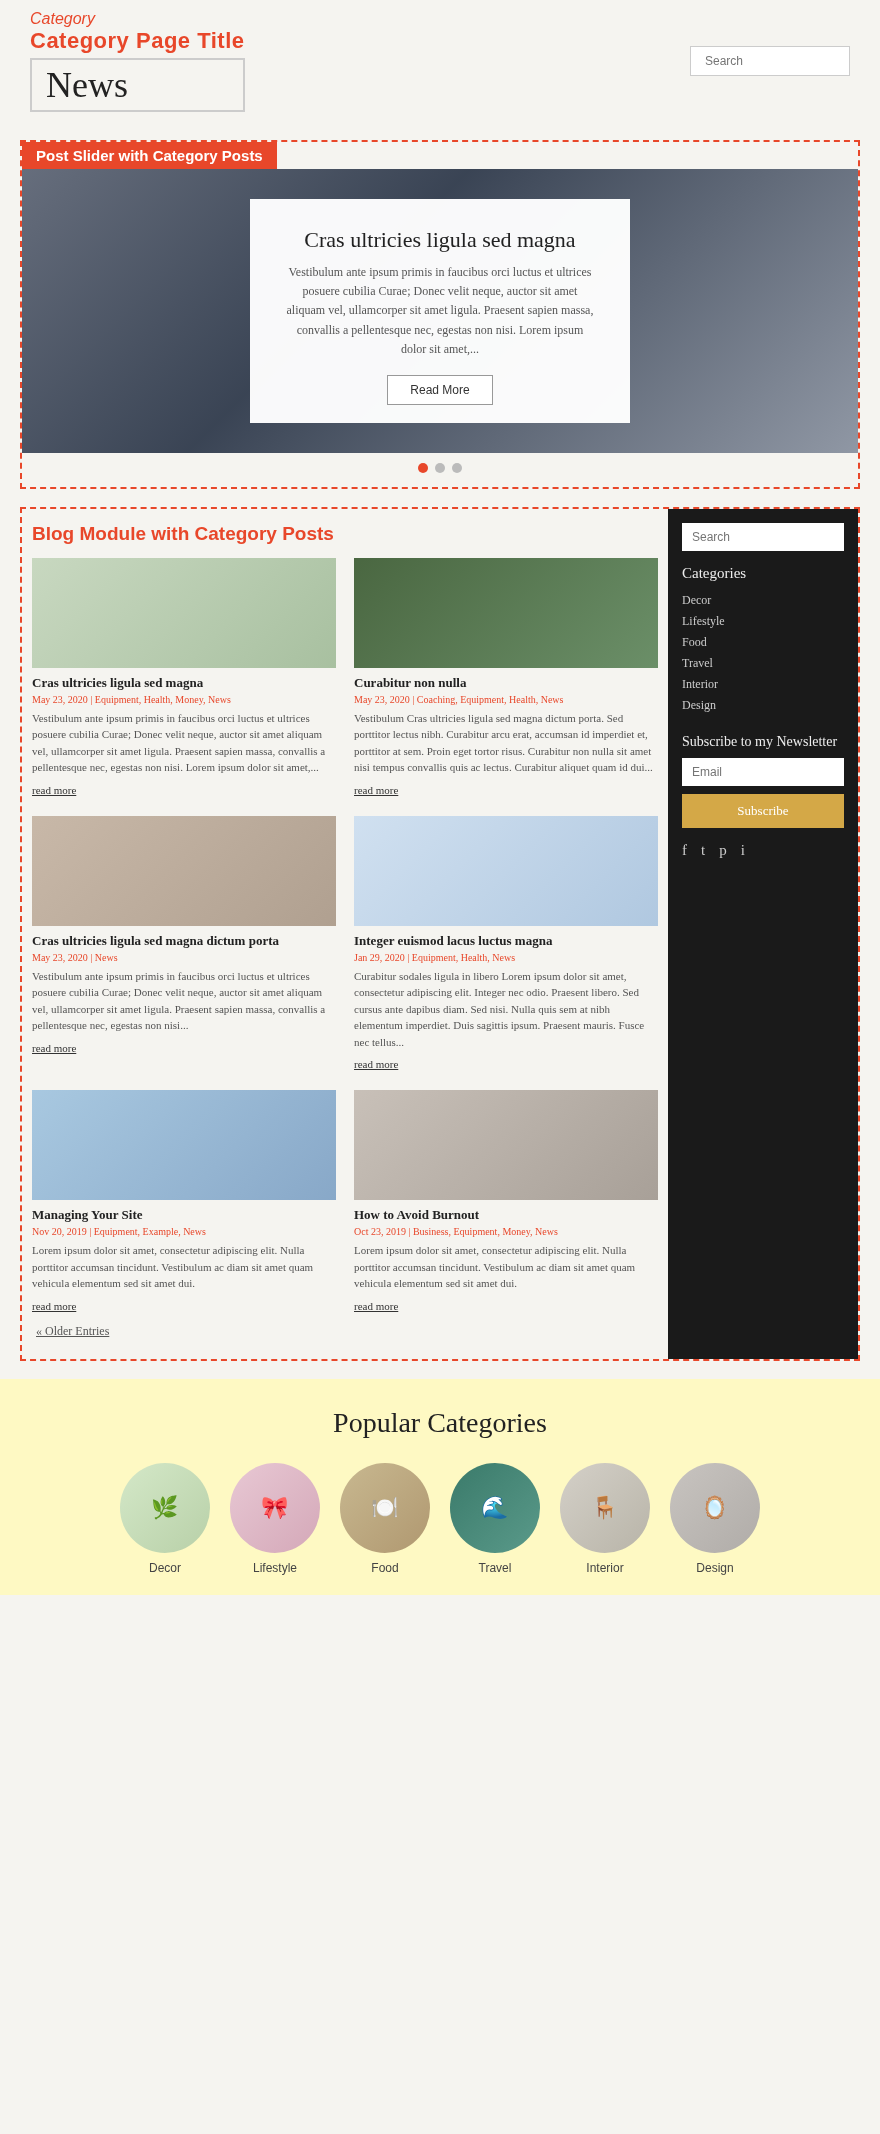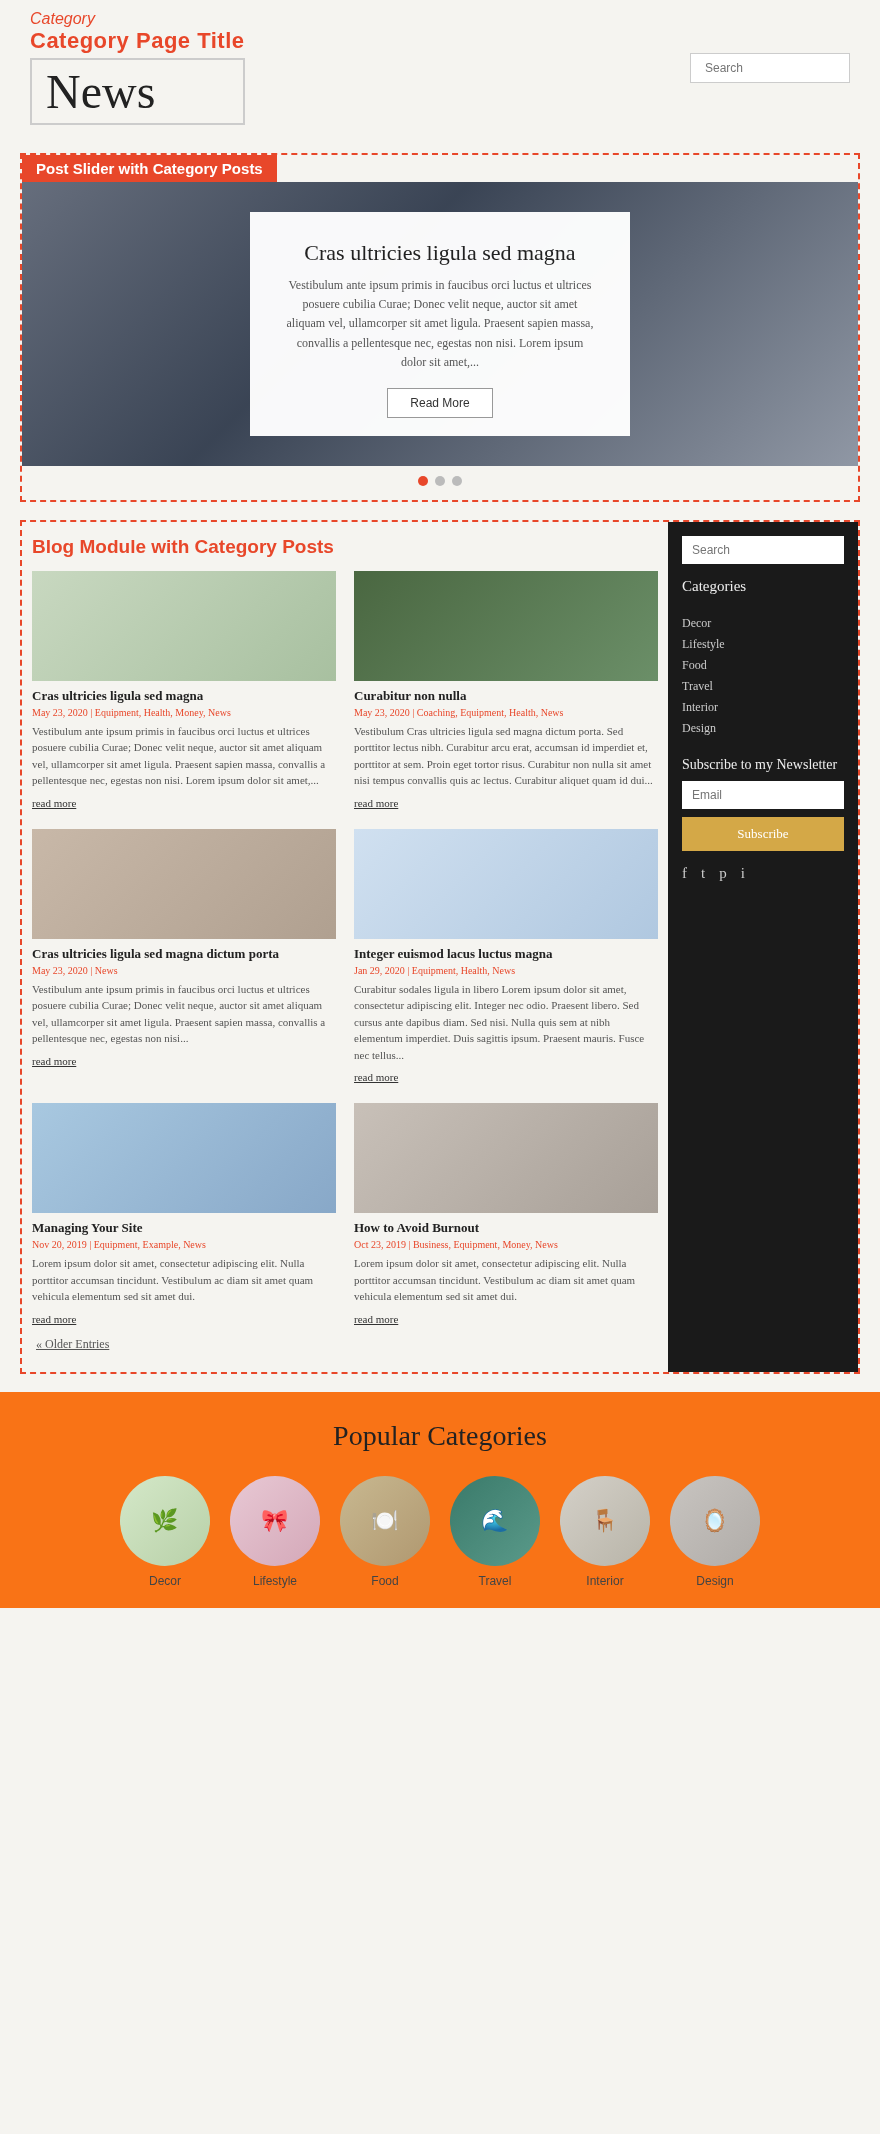--- a/index.html
+++ b/index.html
@@ -4,21 +4,21 @@
   <style>
     * { box-sizing: border-box; margin: 0; padding: 0; }
     body { background: #f5f4f0; font-family: Georgia, 'Times New Roman', serif; color: #333; font-size: 13px; }
 
     
     .header { padding: 10px 30px 10px 30px; background: #f5f4f0; display: flex; align-items: center; justify-content: space-between; }
     .header-left { display: flex; flex-direction: column; }
     .category-label { font-size: 16px; color: #e8472a; font-family: Arial, sans-serif; font-style: italic; text-transform: capitalize; }
     .page-title { font-size: 22px; color: #e8472a; font-family: Arial, sans-serif; font-weight: 900; letter-spacing: 0.5px; }
     .news-box { border: 2px solid #ccc; padding: 4px 14px 4px 14px; margin-top: 4px; display: inline-block; }
-    .news-text { font-size: 48px; color: #222; font-family: Georgia, serif; font-weight: normal; }
+    .news-text { font-size: 36px; color: #222; font-family: Georgia, serif; font-weight: normal; }
     .header-search input { border: 1px solid #ccc; padding: 7px 14px; width: 160px; font-size: 12px; color: #aaa; background: #fff; outline: none; }
 
     
     .slider-section { border: 2px dashed #e8472a; margin: 18px 20px; background: #f5f4f0; }
     .slider-label { background: #e8472a; color: #fff; font-size: 15px; font-family: Arial, sans-serif; font-weight: 700; padding: 5px 14px; display: inline-block; }
     .slider-inner { position: relative; background: #4a5568; min-height: 260px; overflow: hidden; display: flex; align-items: center; justify-content: center; }
     .slider-bg { position: absolute; top:0; left:0; right:0; bottom:0; background: linear-gradient(135deg, #6b7280 0%, #374151 40%, #9ca3af 100%); opacity: 0.85; }
     .slider-card { position: relative; z-index: 2; background: rgba(255,255,255,0.97); padding: 28px 36px 18px 36px; max-width: 380px; text-align: center; margin: 30px auto; }
     .slider-card-title { font-size: 22px; font-family: Georgia, serif; color: #222; margin-bottom: 10px; }
     .slider-card-text { font-size: 12px; color: #555; line-height: 1.6; margin-bottom: 16px; }
@@ -42,32 +42,32 @@
     .blog-post-img-placeholder.person { background: linear-gradient(135deg, #c8c0b8 0%, #a8a098 100%); }
     .blog-post-title { font-size: 13px; font-family: Georgia, serif; font-weight: bold; color: #222; margin: 7px 0 3px; }
     .blog-post-meta { font-size: 10px; color: #e8472a; margin-bottom: 5px; }
     .blog-post-text { font-size: 11px; color: #555; line-height: 1.5; margin-bottom: 5px; }
     .blog-post-readmore { font-size: 11px; color: #333; text-decoration: underline; cursor: pointer; display: inline-block; margin-top: 3px; }
     .older-entries { font-size: 12px; color: #555; padding: 10px 4px; display: block; text-decoration: underline; cursor: pointer; }
 
     
     .sidebar { width: 190px; min-width: 190px; background: #1a1a1a; color: #eee; padding: 14px 14px; }
     .sidebar-search input { width: 100%; border: none; padding: 7px 10px; font-size: 12px; color: #555; outline: none; background: #fff; margin-bottom: 14px; }
-    .sidebar-section-title { font-size: 15px; font-family: Georgia, serif; color: #eee; margin-bottom: 18px; }
+    .sidebar-section-title { font-size: 15px; font-family: Georgia, serif; color: #eee; margin-bottom: 8px; }
     .sidebar-categories { list-style: none; margin-bottom: 18px; }
     .sidebar-categories li { padding: 3px 0; font-size: 12px; color: #ccc; cursor: pointer; }
     .sidebar-newsletter { margin-bottom: 14px; }
     .sidebar-newsletter-title { font-size: 14px; font-family: Georgia, serif; color: #eee; margin-bottom: 8px; }
     .sidebar-email-input { width: 100%; border: none; padding: 7px 10px; font-size: 12px; color: #999; outline: none; background: #fff; margin-bottom: 8px; }
     .sidebar-subscribe-btn { width: 100%; background: #d4a847; border: none; color: #fff; font-size: 13px; padding: 9px 0; cursor: pointer; font-family: Georgia, serif; text-align: center; }
     .sidebar-social { display: flex; gap: 14px; margin-top: 12px; }
     .sidebar-social-icon { color: #ccc; font-size: 15px; cursor: pointer; }
 
     
-    .popular-section { padding: 28px 20px 20px; text-align: center; background: #f97316; }
+    .popular-section { padding: 28px 20px 20px; text-align: center; background: #fef9c3; }
     .popular-title { font-size: 28px; font-family: Georgia, serif; color: #222; margin-bottom: 24px; }
     .popular-grid { display: flex; justify-content: center; gap: 20px; flex-wrap: wrap; }
     .popular-item { display: flex; flex-direction: column; align-items: center; gap: 8px; }
     .popular-circle { width: 90px; height: 90px; border-radius: 50%; overflow: hidden; display: flex; align-items: center; justify-content: center; }
     .popular-circle-decor { background: linear-gradient(135deg, #d4e8c8 0%, #b8d0a8 100%); }
     .popular-circle-lifestyle { background: linear-gradient(135deg, #e8c8d4 0%, #d4a8b8 100%); }
     .popular-circle-food { background: linear-gradient(135deg, #c8b890 0%, #b09870 100%); }
     .popular-circle-travel { background: linear-gradient(135deg, #3a7a6a 0%, #5a9a8a 100%); }
     .popular-circle-interior { background: linear-gradient(135deg, #d4d0c8 0%, #b8b4a8 100%); }
     .popular-circle-design { background: linear-gradient(135deg, #c8c4c0 0%, #b0aca8 100%); }

